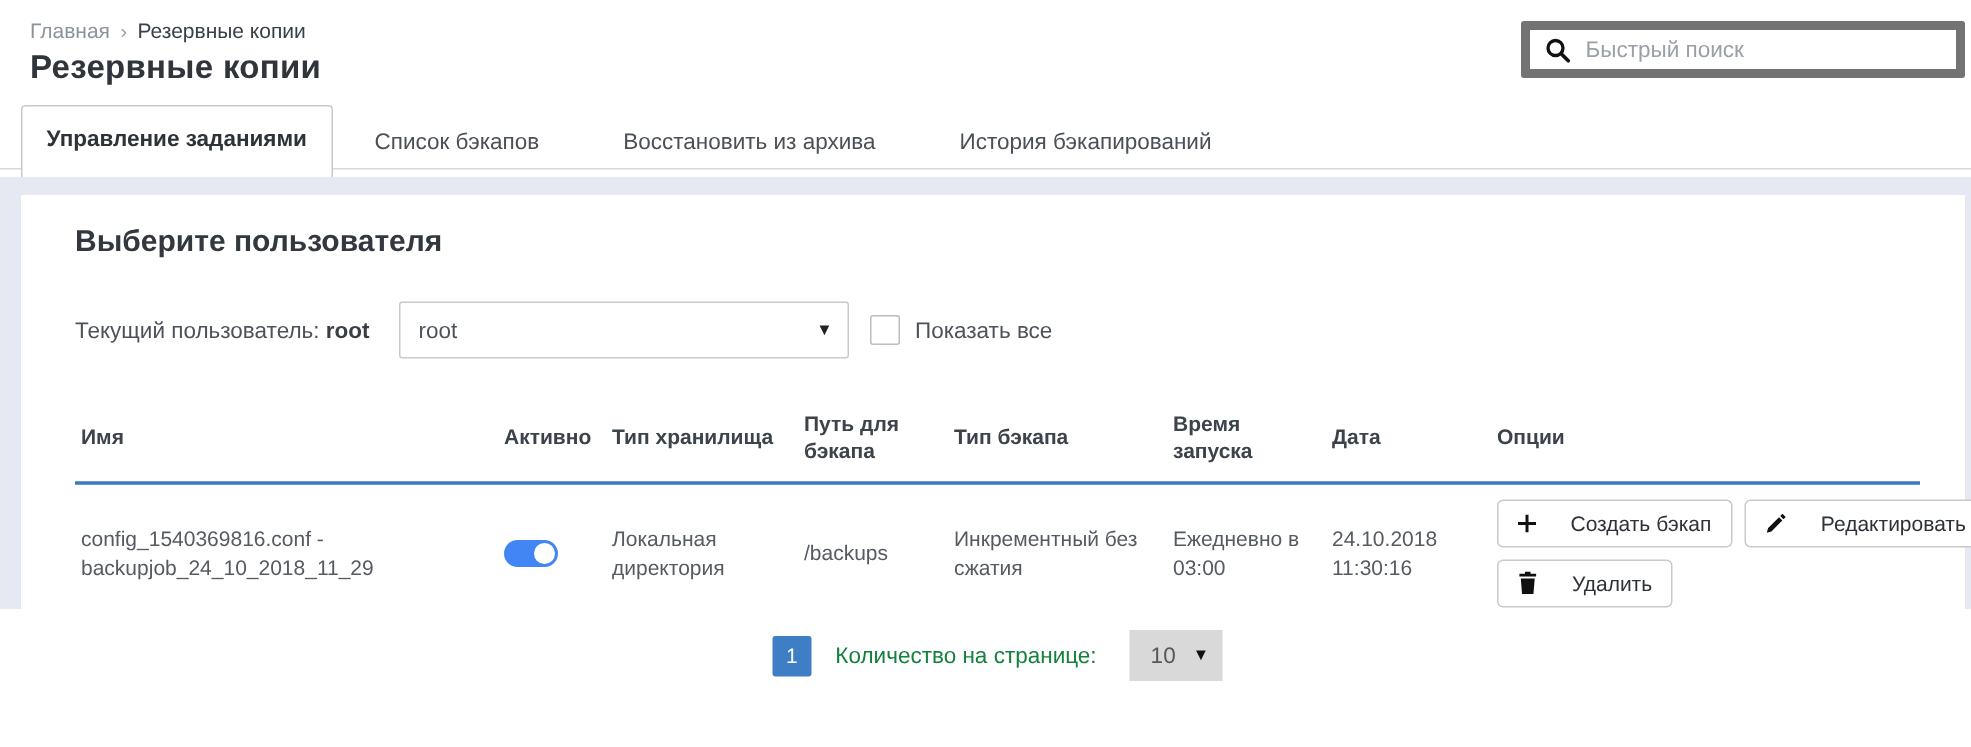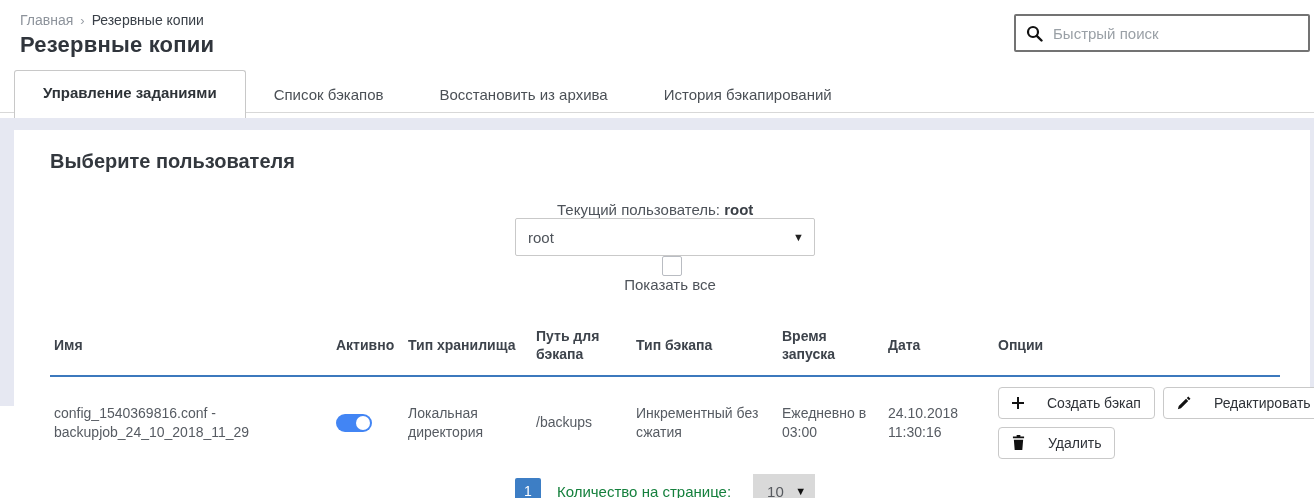--- a/index.html
+++ b/index.html
@@ -8,42 +8,42 @@
 
   
   .topbar { position:relative; height:70px; background:#fff; padding:12px 0 0 20px; }
   .breadcrumb { font-size:14px; color:#8d939b; }
   .breadcrumb .crumb-home { color:#8d939b; cursor:pointer; }
   .breadcrumb .sep { margin:0 7px; color:#9aa0a7; font-size:13px; }
   .breadcrumb .crumb-current { color:#3a4048; }
   h1.page-title { font-size:22px; font-weight:bold; color:#30353c; margin-top:4px; letter-spacing:.2px; }
 
   .search-box { position:absolute; top:14px; right:4px; width:296px; height:38px; background:#fff;
-                border:2px solid #737373; border-radius:2px; display:flex; align-items:center; padding:0 10px; }
+                border:6px solid #737373; border-radius:2px; display:flex; align-items:center; padding:0 10px; }
   .search-box svg { flex:0 0 auto; margin-right:10px; }
   .search-box input { border:none; outline:none; flex:1; font-size:15px; color:#444;
                       font-family:"Liberation Sans",sans-serif; background:transparent; }
   .search-box input::placeholder { color:#9aa0a6; }
 
   
   .tabbar { position:relative; height:48px; background:#fff; padding-left:14px; display:flex; align-items:flex-end; }
   .tabline { position:absolute; left:0; right:0; bottom:5px; height:1px; background:#d8d8d8; }
   .tab { position:relative; z-index:1; font-size:15px; color:#4b5056; padding:0 28px; height:43px;
          line-height:40px; cursor:pointer; white-space:nowrap; }
   .tab.active { background:#fff; border:1px solid #c8c8c8; border-bottom:none; border-radius:3px 3px 0 0;
-                font-weight:bold; color:#2e3338; height:48px; line-height:44px; z-index:2; padding:0 28px; }
+                font-weight:bold; color:#2e3338; height:48px; line-height:44px; z-index:2; padding:0 16px; }
 
   
   .content-bg { height:288px; background:#e6e8f2; padding:12px 4px 0 14px; }
   .card { background:#fff; height:368px; padding:20px 30px 0 36px; }
 
   h2.section-title { font-size:20px; font-weight:bold; color:#33383e; }
   .user-section-title { margin-bottom:28px; }
 
-  .user-row { display:flex; align-items:center; margin-bottom:30px;flex-direction:column; }
+  .user-row { display:flex; align-items:center; margin-bottom:30px; }
   .user-label { font-size:15px; color:#4e535a; width:216px; }
   .user-label b { color:#3a3f46; }
   .select-box { position:relative; width:300px; height:38px; border:1px solid #c9c9c9; border-radius:2px;
                 background:#fff; display:flex; align-items:center; padding:0 24px 0 12px; font-size:15px;
                 color:#4e535a; cursor:pointer; }
   .select-box .caret { position:absolute; right:10px; top:50%; transform:translateY(-50%);
                        font-size:11px; color:#222; }
   .checkbox { width:20px; height:20px; border:1px solid #b9bcc2; border-radius:2px; background:#fff;
               margin-left:14px; cursor:pointer; flex:0 0 auto; }
   .cb-label { font-size:15px; color:#4e535a; margin-left:10px; }

